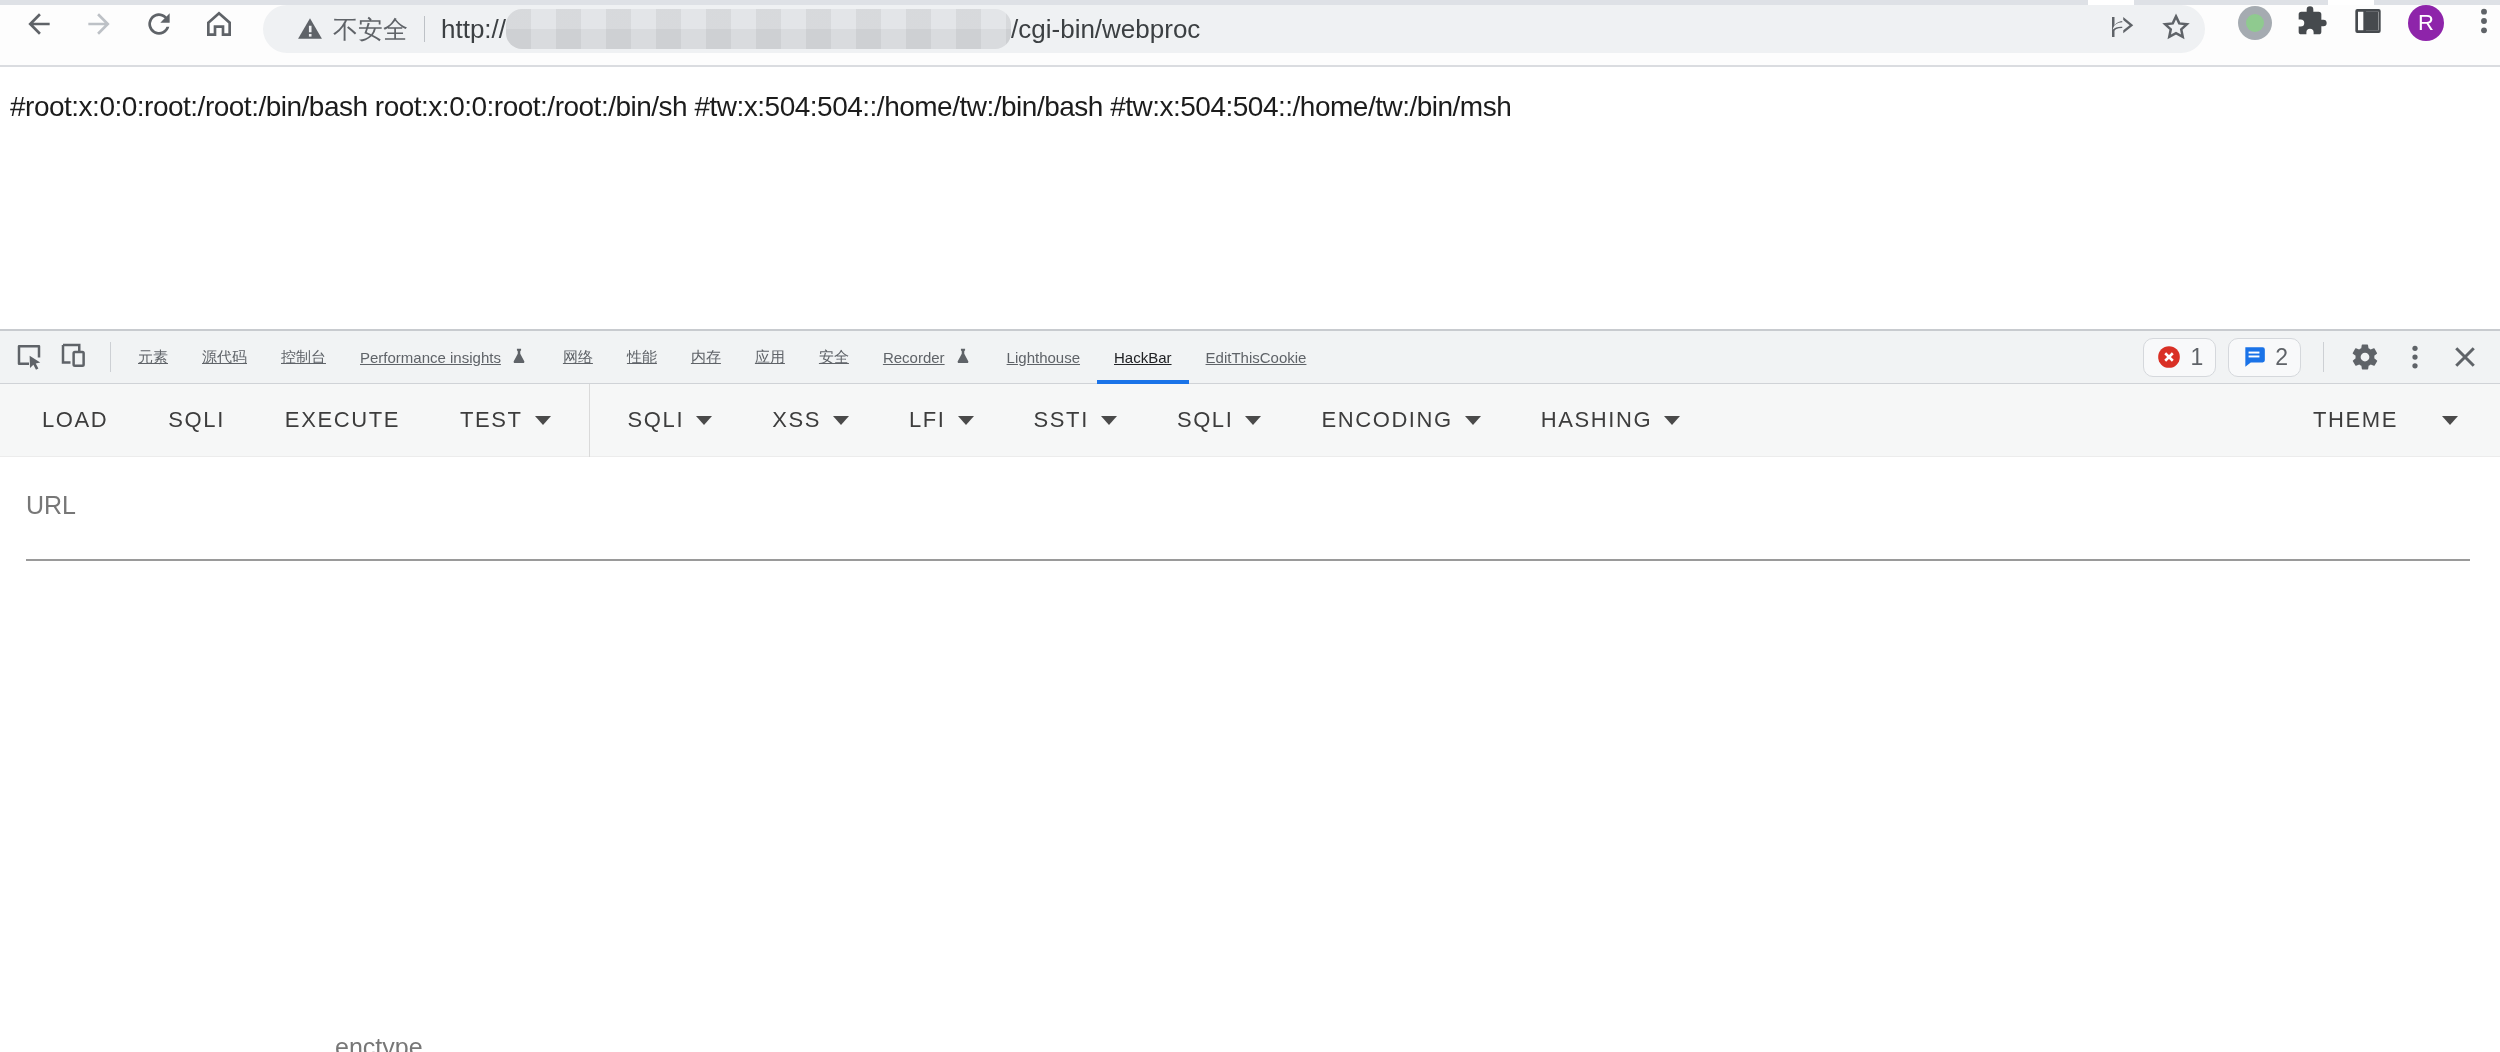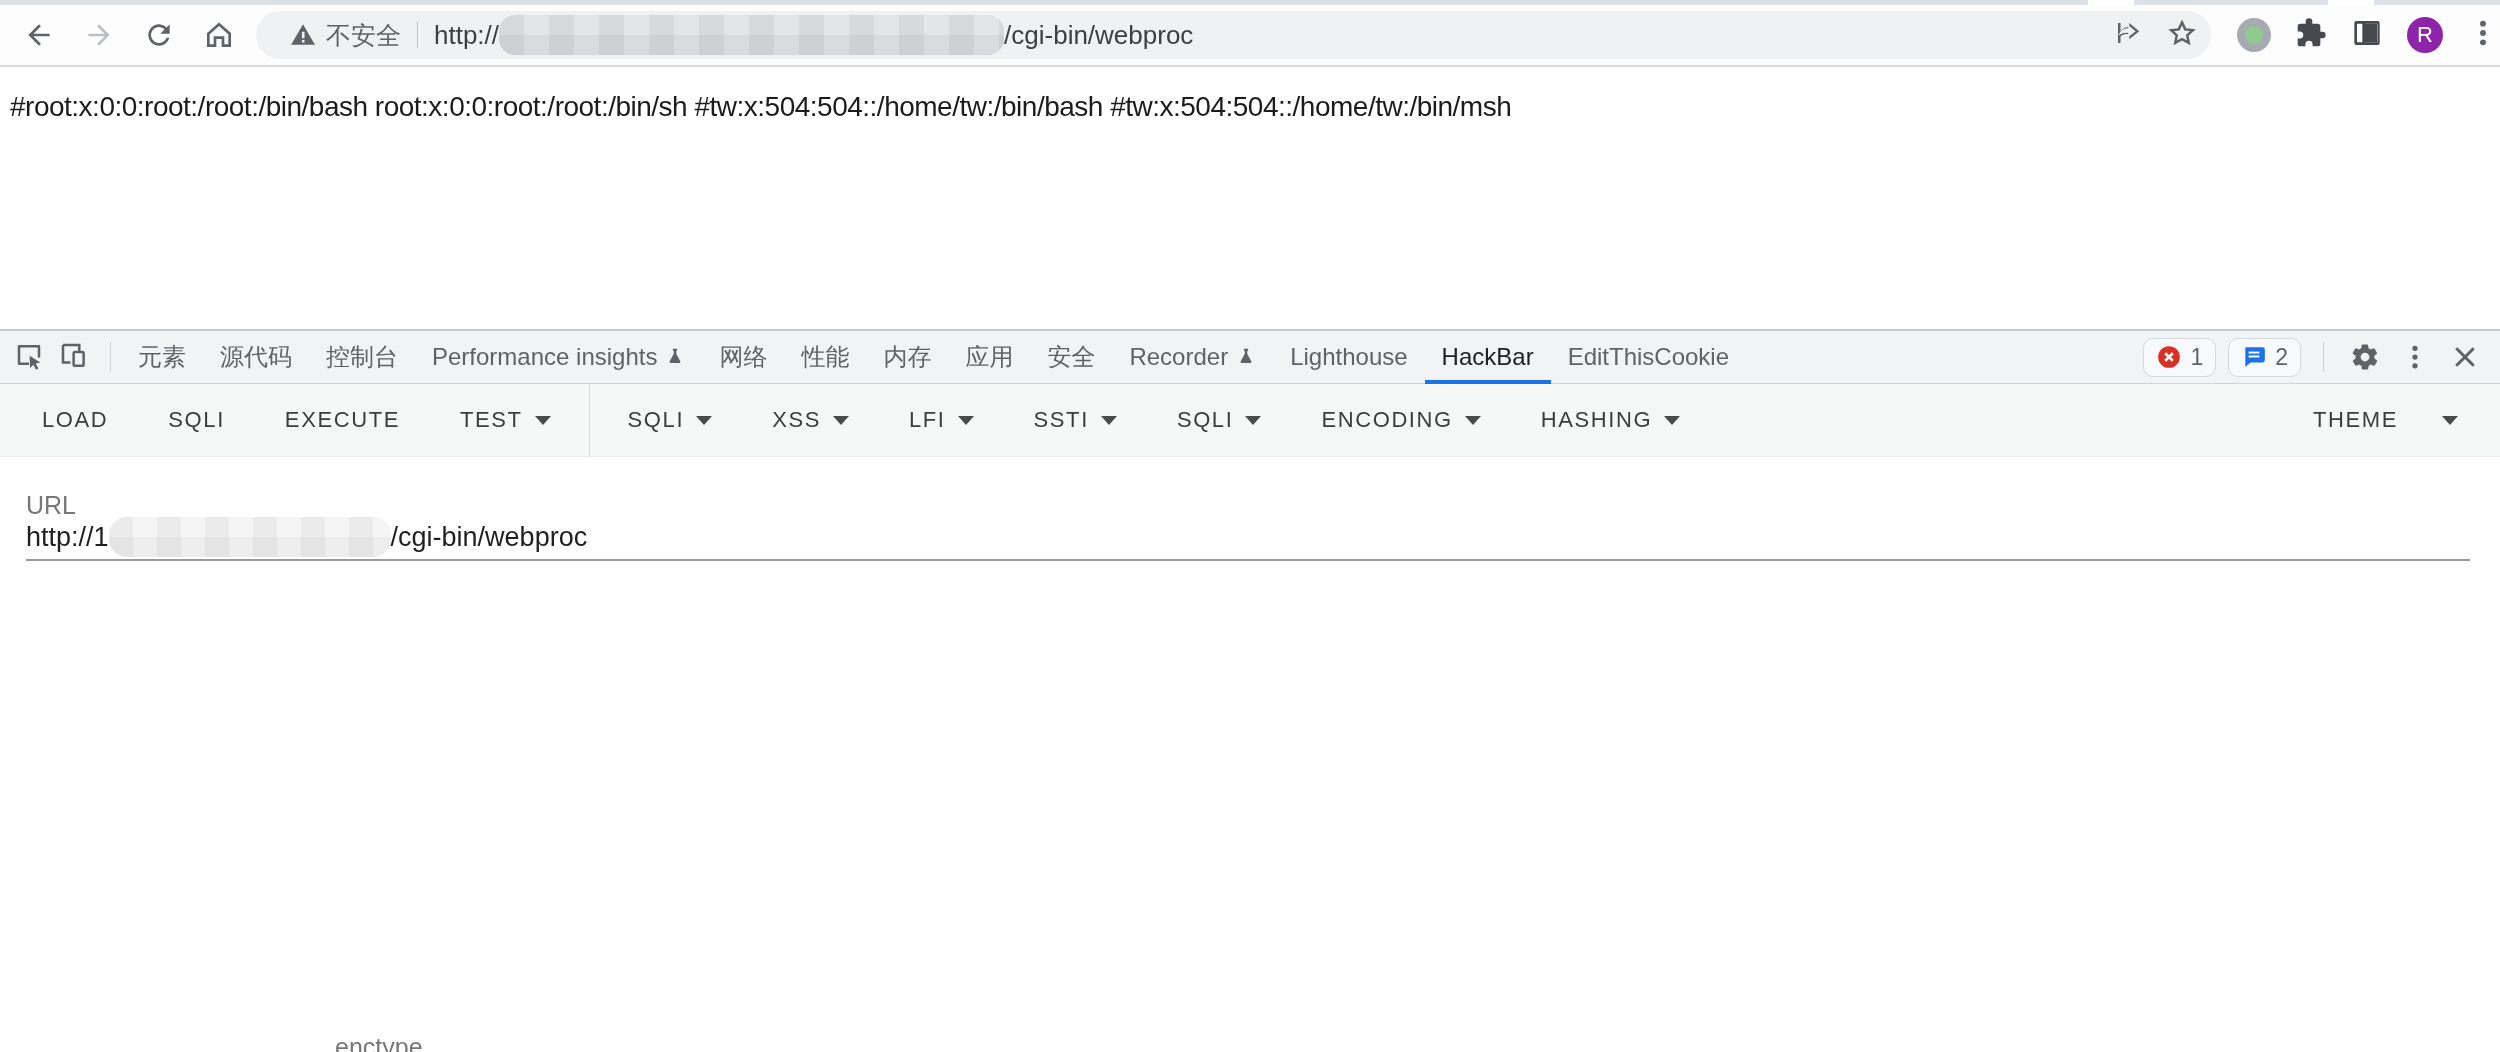--- a/index.html
+++ b/index.html
@@ -6,21 +6,21 @@
   html,body { width:2500px; height:1052px; overflow:hidden; background:#fff;
               font-family:"Liberation Sans", sans-serif; }
   .win { position:relative; width:2500px; height:1052px; background:#fff; }
 
   
   .tabstrip { position:absolute; left:0; top:0; width:2500px; height:5px; background:#dee1e6; }
   .tabstrip .notch { position:absolute; top:0; height:5px; width:46px; background:#fff; }
 
   
   .toolbar { position:absolute; left:0; top:5px; width:2500px; height:62px; background:#fdfdfd;
-             border-bottom:2px solid #dadce0; display:flex; align-items:center; }
+             border-bottom:2px solid #dadce0; display:flex; align-items:flex-start;gap:7px; }
   .navbtns { display:flex; align-items:center; gap:22px; padding-left:20px; }
   .navbtn { width:38px; height:38px; display:flex; align-items:center; justify-content:center; border-radius:50%; }
   .navbtn svg { width:32px; height:32px; }
   .omnibox { height:48px; background:#eff1f3; border-radius:24px; margin-left:18px;
              width:1955px; display:flex; align-items:center; padding:0 20px; position:relative; }
   .omni-warn { display:flex; align-items:center; margin:0 10px 0 14px; }
   .omni-sec { font-size:25px; color:#5f6368; margin-right:16px; white-space:nowrap; }
   .omni-div { width:1px; height:26px; background:#bdc1c6; margin-right:16px; }
   .omni-url { font-size:26px; color:#3c4043; display:flex; align-items:center; white-space:nowrap; }
   .redact { display:inline-block; height:40px; width:505px; border-radius:16px; vertical-align:middle;
@@ -40,22 +40,22 @@
   .page { position:absolute; left:0; top:69px; width:2500px; height:260px; background:#fff; }
   .page-text { padding:22px 10px 0 10px; font-size:28px; color:#1c1c1c; letter-spacing:-0.5px; }
 
   
   .devtools { position:absolute; left:0; top:329px; width:2500px; height:723px; border-top:2px solid #c8cbcf; background:#fff; }
   .dt-tabbar { height:53px; background:#f1f3f4; border-bottom:1px solid #d0d3d7; display:flex; align-items:center; }
   .dt-left-icons { display:flex; align-items:center; gap:14px; padding:0 12px 0 14px; }
   .dt-left-icons svg { width:30px; height:30px; }
   .dt-sep { width:1px; height:30px; background:#cdd0d4; margin:0 10px; }
   .dt-tabs { display:flex; align-items:center; height:53px; }
-  .dt-tab { height:53px; display:flex; align-items:center; padding:0 17px; font-size:24px; color:#5f6368;
-            position:relative; white-space:nowrap; }
+  .dt-tab { height:53px; display:flex; align-items:center; padding:0 17px; font-size:15px; color:#5f6368;
+            position:relative; white-space:nowrap;text-decoration:underline; }
   .dt-tab.active { color:#202124; border-bottom:4px solid #1a73e8; padding-top:4px; }
   .dt-tab .flask { margin-left:8px; display:flex; }
   .dt-tab .flask svg { width:20px; height:20px; }
   .dt-right { margin-left:auto; display:flex; align-items:center; gap:12px; padding-right:16px; }
   .dt-pill { display:flex; align-items:center; gap:8px; border:1px solid #d5d8dc; border-radius:10px;
              background:#f8f9fa; padding:5px 12px; font-size:23px; color:#5f6368; }
   .dt-pill svg { width:26px; height:26px; }
   .dt-iconbtn { display:flex; align-items:center; justify-content:center; width:38px; height:38px; }
   .dt-iconbtn svg { width:30px; height:30px; }
 
@@ -333,22 +333,19 @@
         </div>
       <div class="hb-btn hb-theme">
           <span>THEME</span>
           <span class="hb-caret"></span>
         </div>
     </div>
 
     <div class="hb-content">
 
       <div class="fld-label" style="left:26px; top:34px">URL</div>
-      <div class="fld-value" style="left:26px; top:60px">
-        <span>http://1</span><span class="url-redact"></span><span>/cgi-bin/webproc</span>
-      </div>
       <div class="hline" style="left:26px; top:102px; width:2444px"></div>
 
       <div class="fld-label" style="left:335px; top:576px">enctype</div>
 
     </div>
   </div>
 </div>
 
 </body></html>

